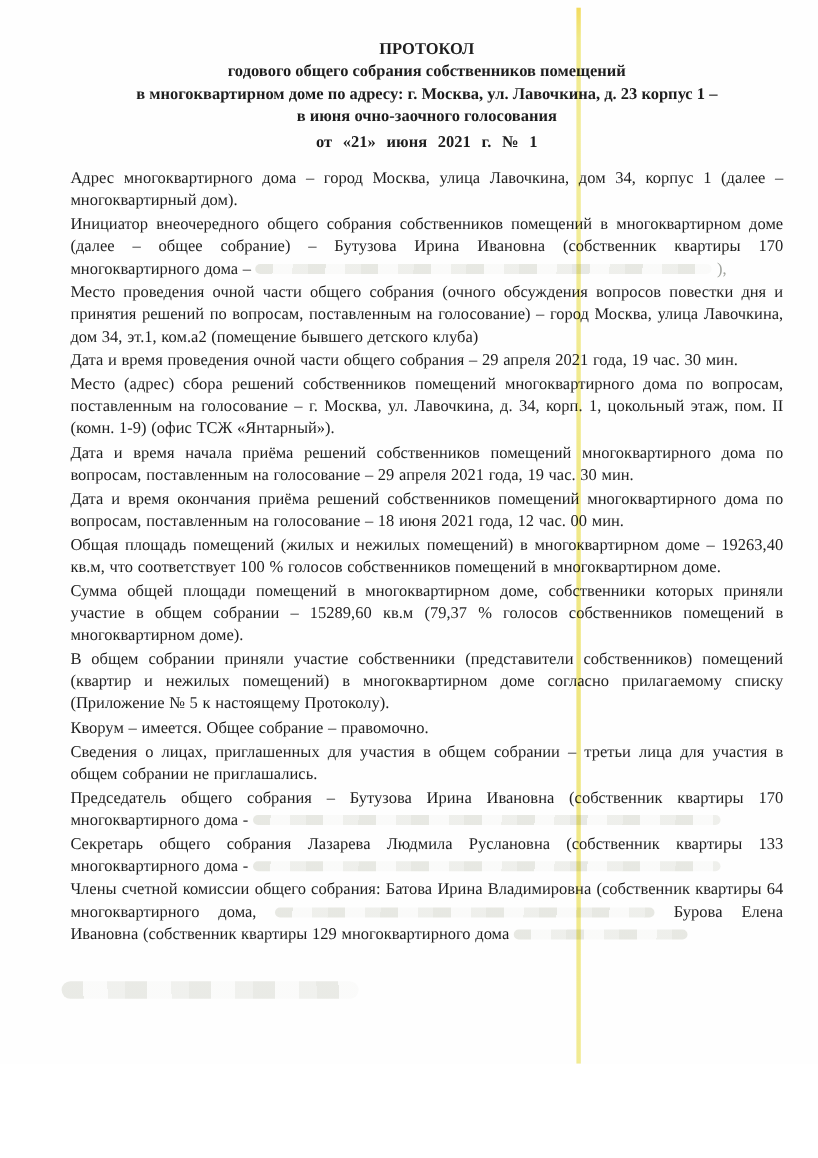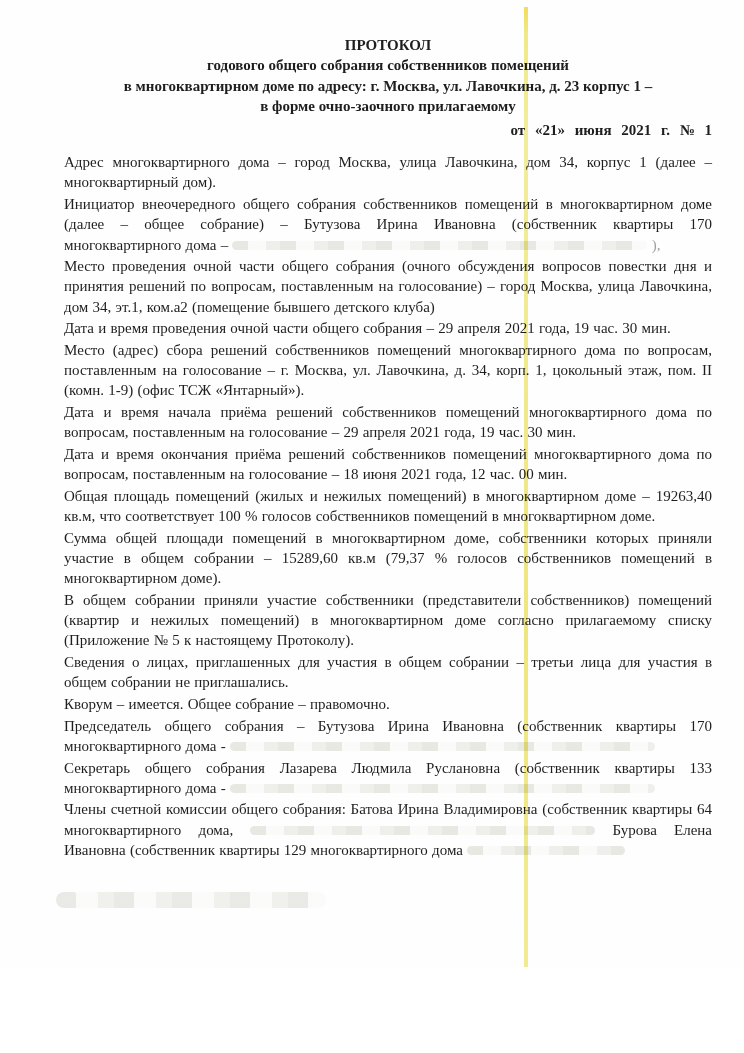--- a/index.html
+++ b/index.html
@@ -14,21 +14,21 @@
   }
   .content {
     position: absolute;
     top: 35px;
     left: 64px;
     width: 648px;
   }
   .title-block { text-align: center; font-weight: bold; font-size: 15px; line-height: 20.3px; }
   .title-line { white-space: nowrap; }
   .date-line {
-    text-align: right; font-weight: bold; font-size: 15px;
+    text-align: center; font-weight: bold; font-size: 15px;
     margin-top: 6px; word-spacing: 6px;
   }
   .body-text { margin-top: 13px; }
   .body-text p {
     margin: 0 0 1.5px 0;
     text-align: justify;
     font-size: 15px;
     line-height: 20.2px;
     word-spacing: 0.5px;
   }
@@ -83,38 +83,38 @@
 <body>
 
 <div class="page">
 
   <div class="content">
 
     <div class="title-block">
       <div class="title-line">ПРОТОКОЛ</div>
       <div class="title-line">годового общего собрания собственников помещений</div>
       <div class="title-line">в многоквартирном доме по адресу: г. Москва, ул. Лавочкина, д. 23 корпус 1 –</div>
-      <div class="title-line">в форме очно-заочного прилагаемому</div>
+      <div class="title-line">в июня очно-заочного голосования</div>
     </div>
 
     <div class="date-line">от «21» июня 2021 г. № 1</div>
 
     <div class="body-text">
       <p>Адрес многоквартирного дома – город Москва, улица Лавочкина, дом 34, корпус 1 (далее – многоквартирный дом).</p>
       <p><span>Инициатор внеочередного общего собрания собственников помещений в многоквартирном доме (далее – общее собрание) – Бутузова Ирина Ивановна (собственник квартиры 170 многоквартирного дома –</span> <span class="smudge sm-a"></span> <span class="faint-tail">),</span></p>
       <p>Место проведения очной части общего собрания (очного обсуждения вопросов повестки дня и принятия решений по вопросам, поставленным на голосование) – город Москва, улица Лавочкина, дом 34, эт.1, ком.а2 (помещение бывшего детского клуба)</p>
       <p>Дата и время проведения очной части общего собрания – 29 апреля 2021 года, 19 час. 30 мин.</p>
       <p>Место (адрес) сбора решений собственников помещений многоквартирного дома по вопросам, поставленным на голосование – г. Москва, ул. Лавочкина, д. 34, корп. 1, цокольный этаж, пом. II (комн. 1-9) (офис ТСЖ «Янтарный»).</p>
       <p>Дата и время начала приёма решений собственников помещений многоквартирного дома по вопросам, поставленным на голосование – 29 апреля 2021 года, 19 час. 30 мин.</p>
       <p>Дата и время окончания приёма решений собственников помещений многоквартирного дома по вопросам, поставленным на голосование – 18 июня 2021 года, 12 час. 00 мин.</p>
       <p>Общая площадь помещений (жилых и нежилых помещений) в многоквартирном доме – 19263,40 кв.м, что соответствует 100 % голосов собственников помещений в многоквартирном доме.</p>
       <p>Сумма общей площади помещений в многоквартирном доме, собственники которых приняли участие в общем собрании – 15289,60 кв.м (79,37 % голосов собственников помещений в многоквартирном доме).</p>
       <p>В общем собрании приняли участие собственники (представители собственников) помещений (квартир и нежилых помещений) в многоквартирном доме согласно прилагаемому списку (Приложение № 5 к настоящему Протоколу).</p>
+      <p>Кворум – имеется. Общее собрание – правомочно.</p>
       <p>Сведения о лицах, приглашенных для участия в общем собрании – третьи лица для участия в общем собрании не приглашались.</p>
-      <p>Кворум – имеется. Общее собрание – правомочно.</p>
       <p><span>Председатель общего собрания – Бутузова Ирина Ивановна (собственник квартиры 170 многоквартирного дома -</span> <span class="smudge sm-b"></span></p>
       <p><span>Секретарь общего собрания Лазарева Людмила Руслановна (собственник квартиры 133 многоквартирного дома -</span> <span class="smudge sm-b"></span></p>
       <p><span>Члены счетной комиссии общего собрания: Батова Ирина Владимировна (собственник квартиры 64 многоквартирного дома,</span> <span class="smudge sm-c"></span> <span>Бурова Елена Ивановна (собственник квартиры 129 многоквартирного дома</span> <span class="smudge sm-d"></span></p>
     </div>
 
   </div>
 
   <div class="smudge-block"></div>
 
   <div class="highlight-line"></div>

